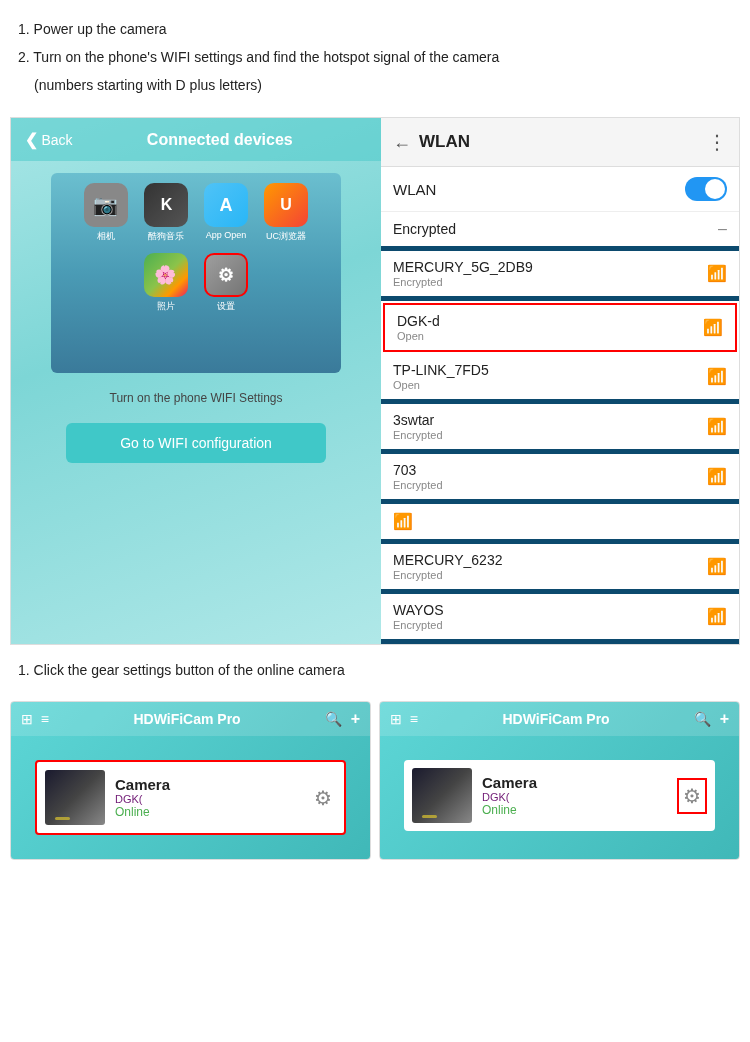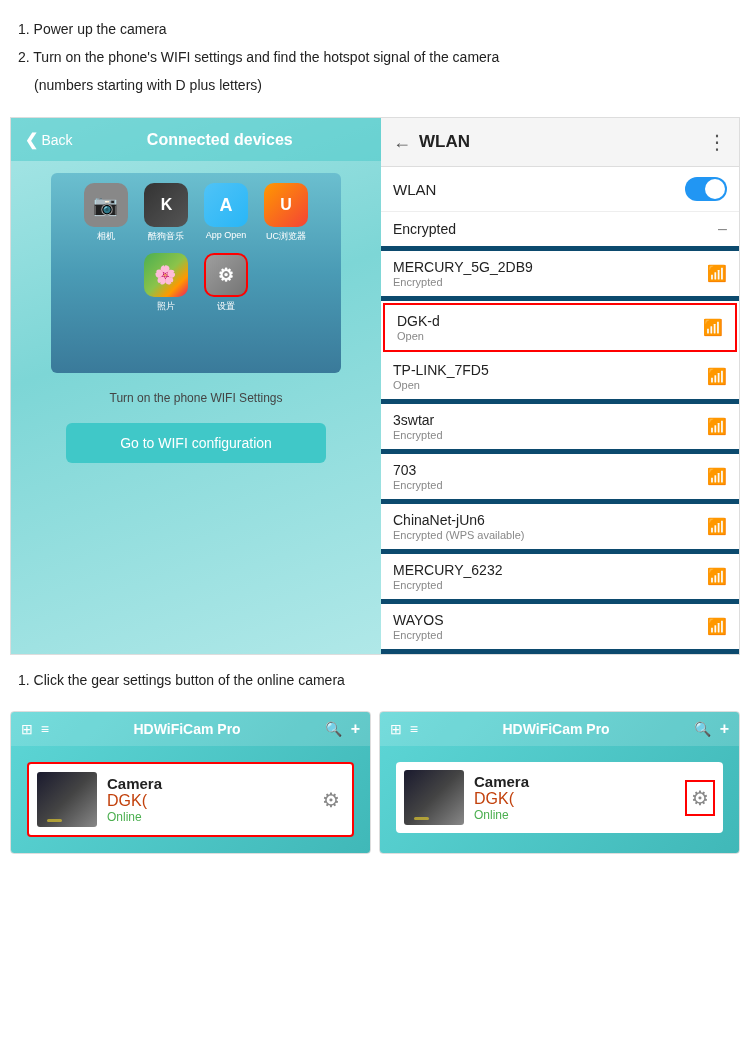--- a/index.html
+++ b/index.html
@@ -285,21 +285,21 @@
     }
     .app-add-icon {
       font-size: 16px;
       color: #fff;
       font-weight: bold;
     }
     .camera-item {
       display: flex;
       align-items: center;
       background: #fff;
-      margin: 16px;
+      margin: 24px;
       border-radius: 4px;
       padding: 8px;
       gap: 10px;
       justify-content: space-between;
     }
     .camera-item.selected {
       border: 2px solid red;
     }
     .camera-thumb {
       width: 60px;
@@ -320,22 +320,22 @@
     }
     .camera-info {
       flex: 1;
     }
     .camera-name {
       font-size: 15px;
       font-weight: 600;
       color: #222;
     }
     .camera-id {
-      font-size: 16px;
-      color: #c2410c;
+      font-size: 11px;
+      color: #701a75;
     }
     .camera-online {
       font-size: 12px;
       color: #4caf50;
       font-weight: 500;
     }
     .gear-icon-container {
       padding: 4px;
     }
     .gear-icon-container.selected {
@@ -462,24 +462,20 @@
 
       <div class="wifi-item">
         <div>
           <div class="wifi-name">703</div>
           <div class="wifi-status">Encrypted</div>
         </div>
         <span class="wifi-signal">📶</span>
       </div>
 
       <div class="wifi-item">
-        <div>
-          <div class="wifi-name">ChinaNet-jUn6</div>
-          <div class="wifi-status">Encrypted (WPS available)</div>
-        </div>
         <span class="wifi-signal">📶</span>
       </div>
 
       <div class="wifi-item">
         <div>
           <div class="wifi-name">MERCURY_6232</div>
           <div class="wifi-status">Encrypted</div>
         </div>
         <span class="wifi-signal">📶</span>
       </div>

